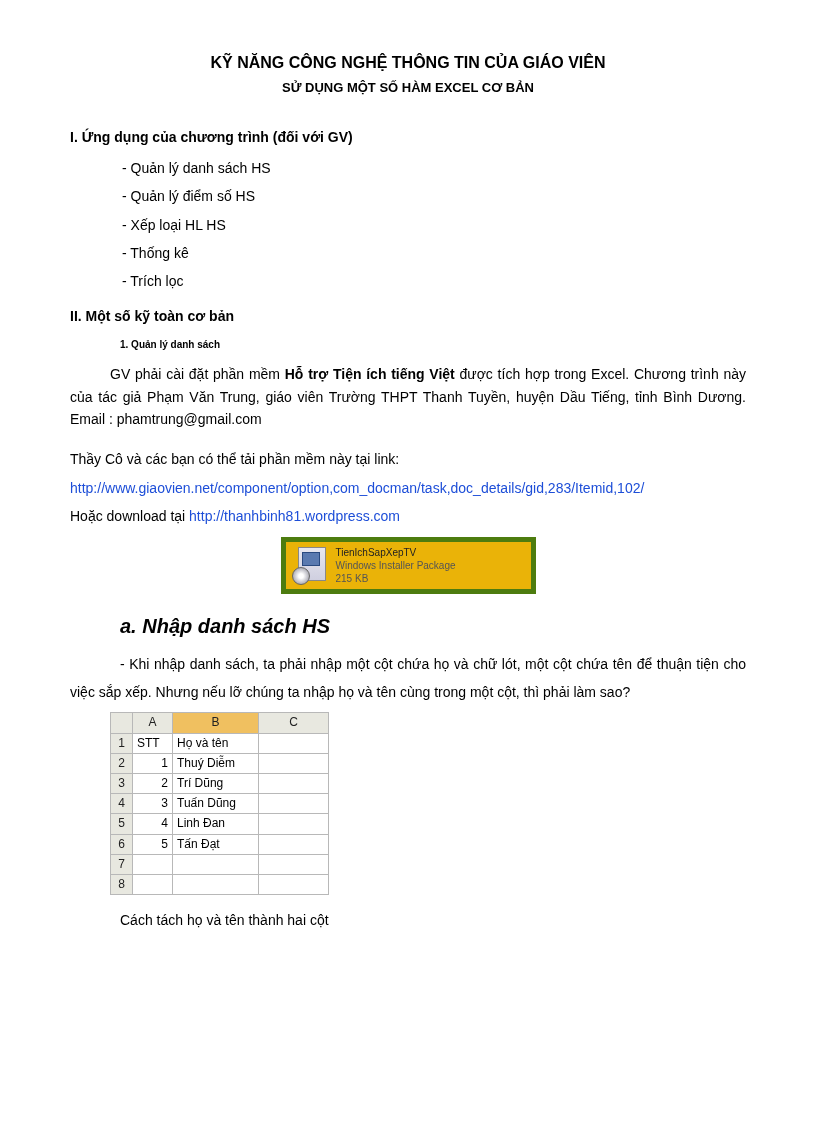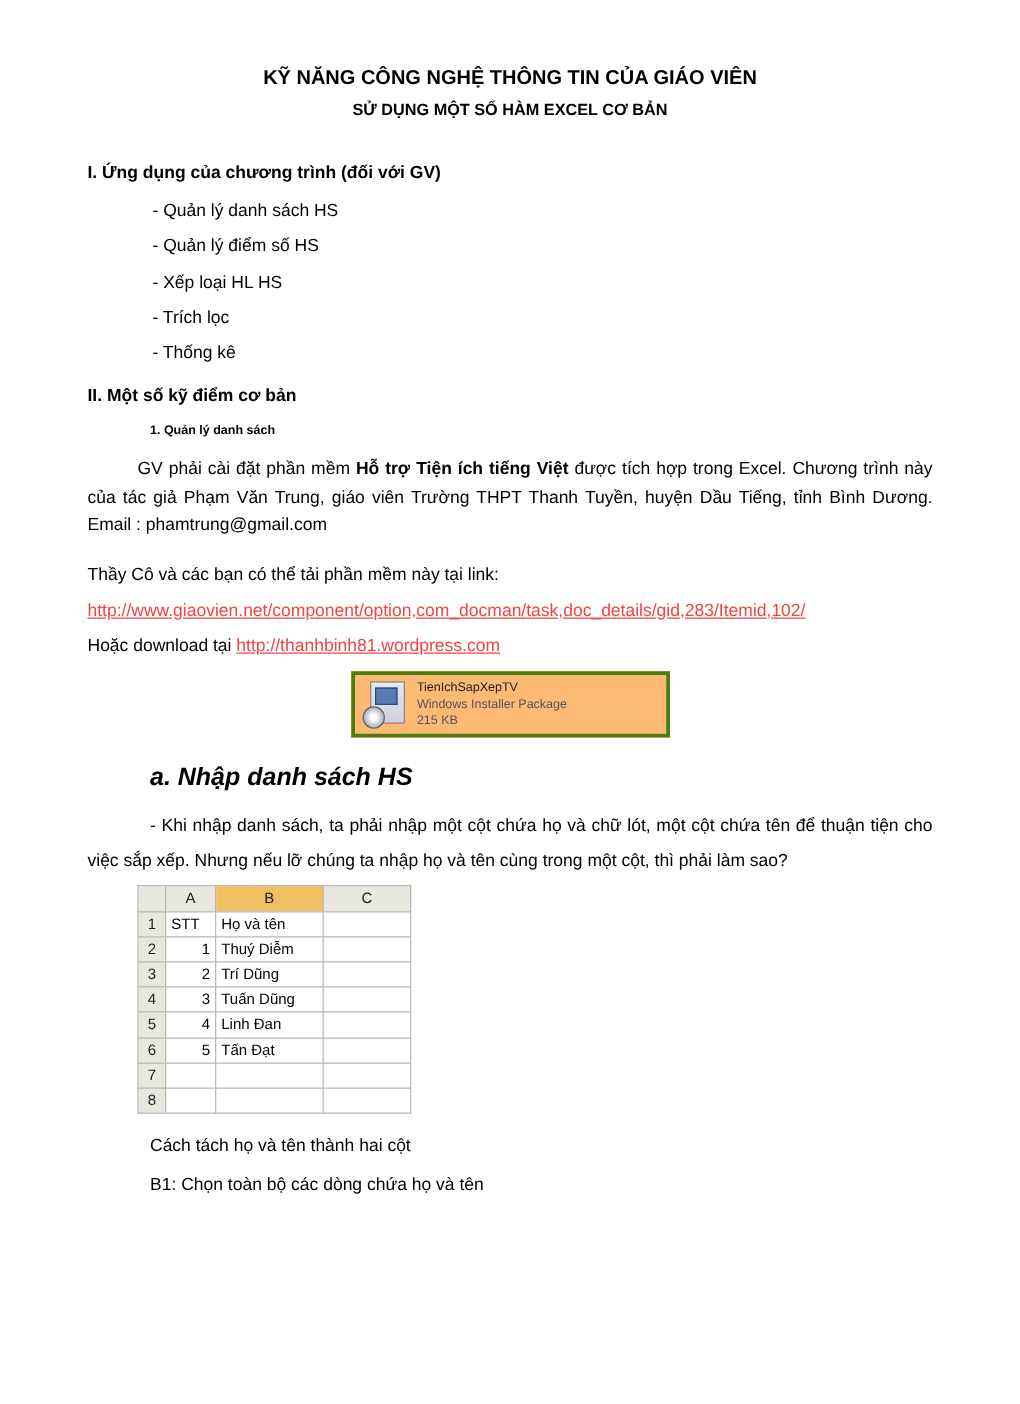--- a/index.html
+++ b/index.html
@@ -15,28 +15,28 @@
     }
     .title { text-align: center; font-weight: bold; font-size: 16px; margin-bottom: 2px; }
     .subtitle { text-align: center; font-weight: bold; font-size: 13px; margin-bottom: 28px; }
     .h1 { font-weight: bold; font-size: 14px; margin-bottom: 8px; }
     .bullet-list { margin-left: 52px; margin-bottom: 12px; }
     .bullet-item { margin-bottom: 6px; }
     .h2 { font-weight: bold; font-size: 14px; margin-bottom: 10px; }
     .h3 { font-weight: bold; font-size: 10px; margin-left: 50px; margin-bottom: 10px; }
     .para { text-align: justify; margin-bottom: 6px; }
     .para-indent { text-indent: 40px; }
-    .link { color: #ef4444; text-decoration: underline; }
+    .link { color: #1d4ed8; }
     .file-box {
       display: flex; align-items: center; justify-content: center;
       margin: 10px auto 14px; width: 255px;
     }
     .file-inner {
       display: flex; align-items: center; gap: 6px;
-      border: 3px solid #4d7c0f; padding: 4px 6px; background: #fdba74;
+      border: 5px solid #4d7c0f; padding: 4px 6px; background: #eab308;
       width: 255px;
     }
     .file-icon {
       width: 38px; height: 38px; position: relative; flex-shrink: 0;
     }
     .file-icon .box {
       width: 28px; height: 34px; background: linear-gradient(#e8e8f0,#cfcfe0);
       border: 1px solid #888; position: absolute; left: 6px; top: 0;
     }
     .file-icon .mon {
@@ -84,25 +84,25 @@
 <body>
 
 <div class="title">KỸ NĂNG CÔNG NGHỆ THÔNG TIN CỦA GIÁO VIÊN</div>
 <div class="subtitle">SỬ DỤNG MỘT SỐ HÀM  EXCEL CƠ BẢN</div>
 
 <div class="h1">I. Ứng dụng của chương trình (đối với GV)</div>
 <div class="bullet-list">
   <div class="bullet-item">- Quản lý danh sách HS</div>
   <div class="bullet-item">- Quản lý điểm số HS</div>
   <div class="bullet-item">- Xếp loại HL HS</div>
+  <div class="bullet-item">- Thống kê</div>
   <div class="bullet-item">- Trích lọc</div>
-  <div class="bullet-item">- Thống kê</div>
-</div>
-
-<div class="h2">II. Một số kỹ điểm cơ bản</div>
+</div>
+
+<div class="h2">II. Một số kỹ toàn cơ bản</div>
 <div class="h3">1. Quản lý danh sách</div>
 
 <div class="para para-indent">
   <span>GV phải cài đặt phần mềm </span><b>Hỗ trợ Tiện ích tiếng Việt</b><span> được tích hợp trong Excel. Chương trình này của tác giả Phạm Văn Trung, giáo viên Trường THPT Thanh Tuyền, huyện Dầu Tiếng, tỉnh Bình Dương. Email : phamtrung@gmail.com</span>
 </div>
 
 <div style="height:12px"></div>
 <div class="para">Thầy Cô và các bạn có thể tải phần mềm này tại link:</div>
 <div class="para">
   <a class="link">http://www.giaovien.net/component/option,com_docman/task,doc_details/gid,283/Itemid,102/</a>
@@ -188,14 +188,13 @@
       <td class="colA"></td>
       <td class="colB"></td>
       <td class="colC"></td>
     </tr>
   </tbody>
     </table>
 </div>
 
 <div class="step-block">
   <div class="step-line">Cách tách họ và tên thành hai cột</div>
-  <div class="step-line">B1: Chọn toàn bộ các dòng chứa họ và tên</div>
 </div>
 
 </body></html>

